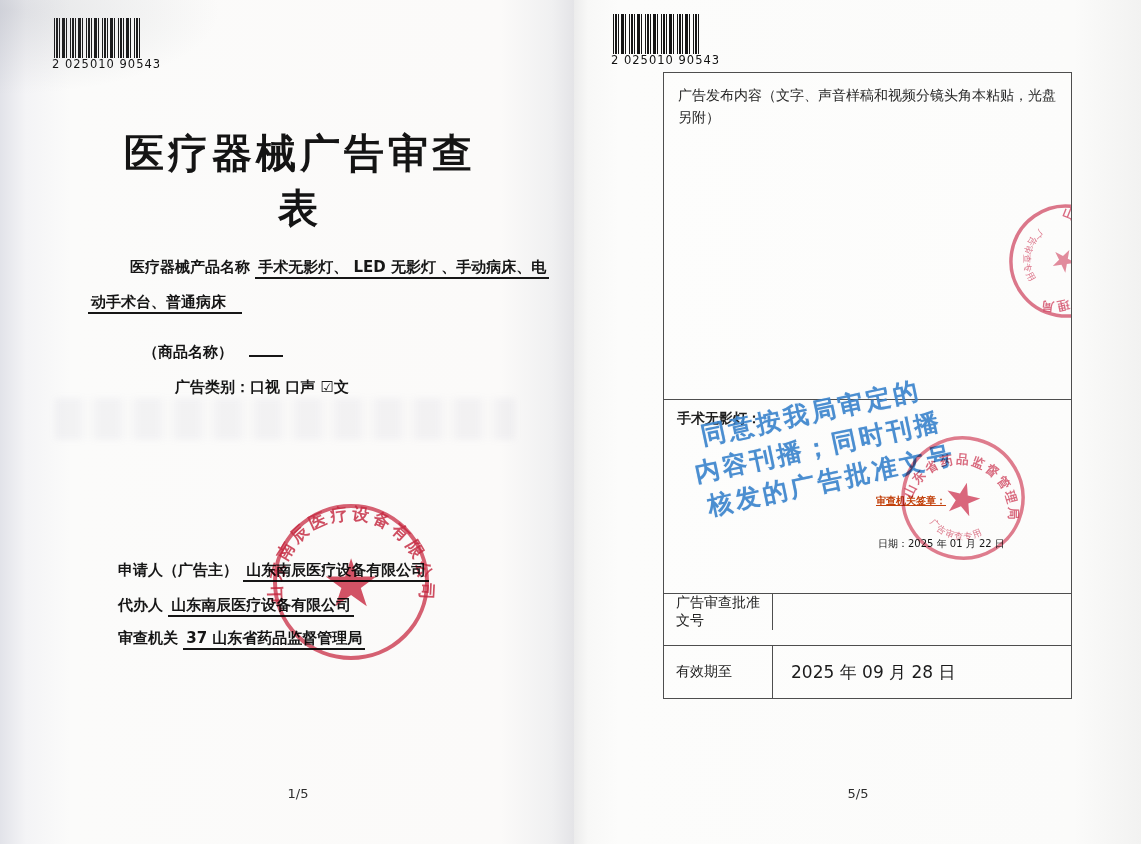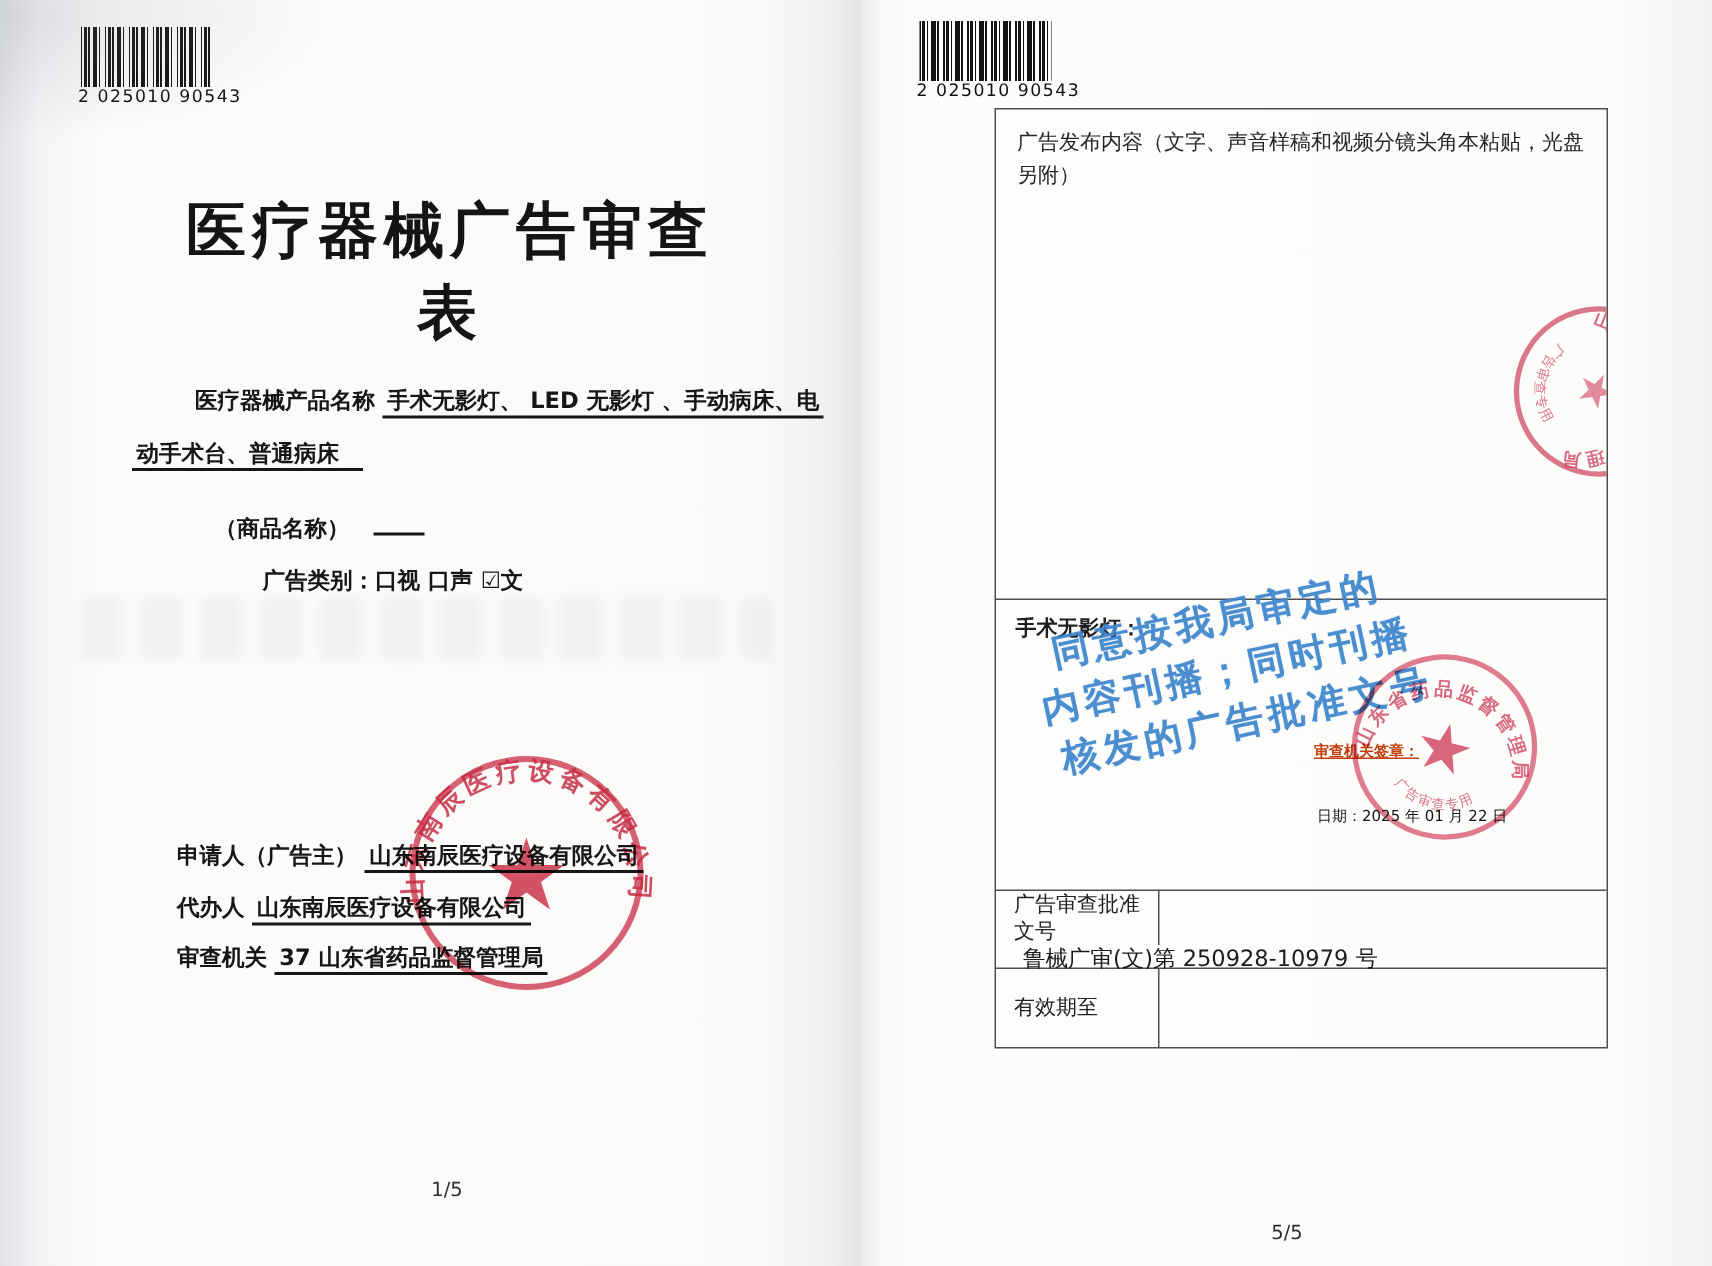--- a/index.html
+++ b/index.html
@@ -61,21 +61,21 @@
   .l-applicant{left:118px;top:561px;}
   .l-agent{left:118px;top:596px;}
   .l-authority{left:118px;top:629px;}
   .ghost{
     position:absolute;left:55px;top:398px;width:460px;height:42px;
     background:repeating-linear-gradient(90deg,rgba(130,130,165,.07) 0 26px,rgba(130,130,165,.02) 26px 40px);
     filter:blur(3px);border-radius:4px;
   }
   .pagenum{position:absolute;font-size:13px;color:#2e2e2e;width:60px;text-align:center;}
   .pn-left{left:268px;top:786px;}
-  .pn-right{left:828px;top:786px;margin-top:29px;}
+  .pn-right{left:828px;top:786px;}
   
   .stamp-svg{position:absolute;mix-blend-mode:multiply;}
   .st-company{left:263px;top:494px;}
   .st-authority{left:895px;top:430px;}
   .st-partial-wrap{position:absolute;inset:0;overflow:hidden;}
   .st-partial{left:340px;top:126px;}
   
   .rtable{
     position:absolute;left:663px;top:72px;width:409px;height:627px;
     box-sizing:border-box;border:1px solid #4e4e4e;background:rgba(255,255,255,.25);
@@ -199,25 +199,25 @@
       <div class="bl2">内容刊播；同时刊播</div>
       <div class="bl3">核发的广告批准文号</div>
     </div>
 
     <div class="sign-label">审查机关签章：</div>
     <div class="date-line">日期：2025 年 01 月 22 日</div>
   </div>
 
   <div class="rrow rrow3">
     <div class="col-l">广告审查批准文号</div>
-    <div class="col-r approval-val">鲁械广审(文)第 250928-10979 号</div>
   </div>
 
   <div class="rrow rrow4">
     <div class="col-l">有效期至</div>
+    <div class="col-r validity-val">2025 年 09 月 28 日</div>
   </div>
 </div>
 
 <svg class="stamp-svg st-authority" width="136" height="136" viewBox="0 0 136 136">
   <defs>
     <path id="ra-arc" d="M 18,84 A 50 50 0 1 1 118,84" fill="none"></path>
     <path id="ra-arc2" d="M 40,98 A 40 40 0 0 0 96,98" fill="none"></path>
   </defs>
   <g transform="rotate(14 68 68)">
     <circle cx="68" cy="68" r="60" fill="none" stroke="rgba(213,75,100,0.72)" stroke-width="3.5"></circle>

